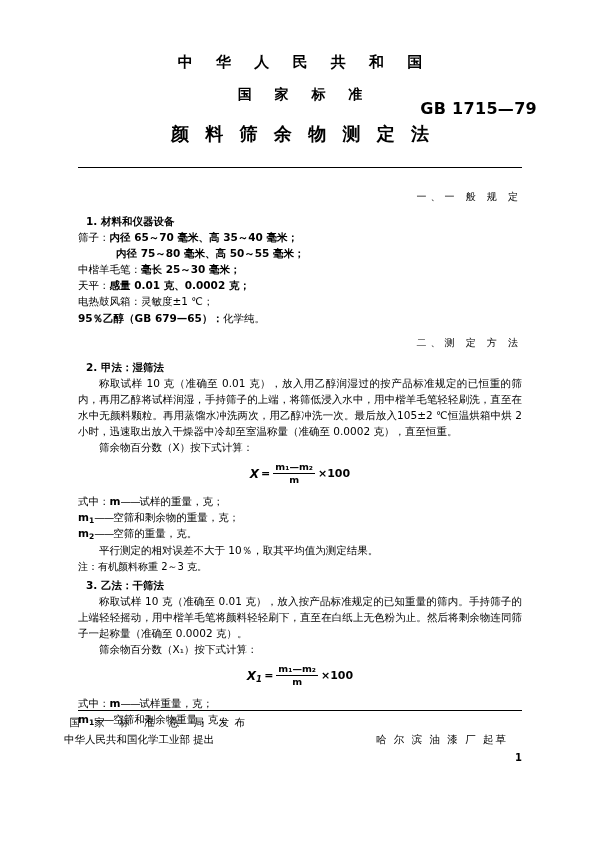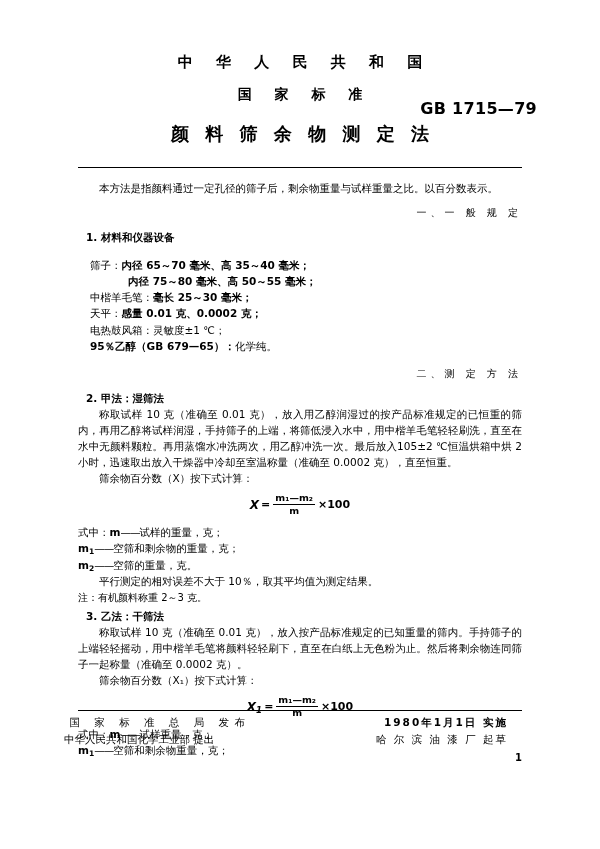--- a/index.html
+++ b/index.html
@@ -109,21 +109,21 @@
     text-indent: 4px;
     margin: 9px 0 8px 0;
     line-height: 16px;
   }
   .item-head {
     font-weight: bold;
     text-indent: 8px;
     margin-top: 2px;
   }
   .sublist {
-    margin: 12px;
+    margin: 0;
   }
   .sublist .sub-ind {
     display: inline-block;
     width: 38px;
   }
   .note {
     font-size: 10px;
     margin-top: 1px;
   }
   b, .bold { font-weight: bold; }
@@ -232,21 +232,20 @@
     <div class="nation-line">中 华 人 民 共 和 国</div>
     <div class="standard-line">国 家 标 准</div>
     <div class="doc-title">颜 料 筛 余 物 测 定 法</div>
   </div>
   <div class="gb-number">GB 1715—79</div>
 
   <div class="rule-top"></div>
 
   <div class="body-area">
 
-    <p class="para indent2">本方法是指颜料通过一定孔径的筛子后，剩余物重量与试样重量之比。以百分数表示。</p>
 
     <div class="section-head">一、一 般 规 定</div>
 
     <p class="para item-head"><span>1.</span> <span>材料和仪器设备</span></p>
 
     <div class="sublist">
       <p class="para"><span>筛子：</span><b>内径 65～70 毫米、高 35～40 毫米；</b></p>
       <p class="para"><span class="sub-ind"></span><b>内径 75～80 毫米、高 50～55 毫米；</b></p>
       <p class="para"><span>中楷羊毛笔：</span><b>毫长 25～30 毫米；</b></p>
       <p class="para"><span>天平：</span><b>感量 0.01 克、0.0002 克；</b></p>
@@ -306,21 +305,20 @@
       <p class="para def-line"><span class="sub-ind"></span><span class="sym"><span>m</span><sub>1</sub></span><span class="dash">——</span><span>空筛和剩余物重量，克；</span></p>
     </div>
 
   </div>
 
   <div class="rule-bottom"></div>
 
   <div class="footer">
     <div class="footer-row">
       <span class="f-left-1">国 家 标 准 总 局  发布</span>
-      <span class="f-right-1 f-year">1980年1月1日  实施</span>
     </div>
     <div class="footer-row">
       <span class="f-left-2">中华人民共和国化学工业部  提出</span>
       <span class="f-right-2">哈 尔 滨 油 漆 厂  起草</span>
     </div>
   </div>
   <div class="page-no">1</div>
 
 </div>
 

